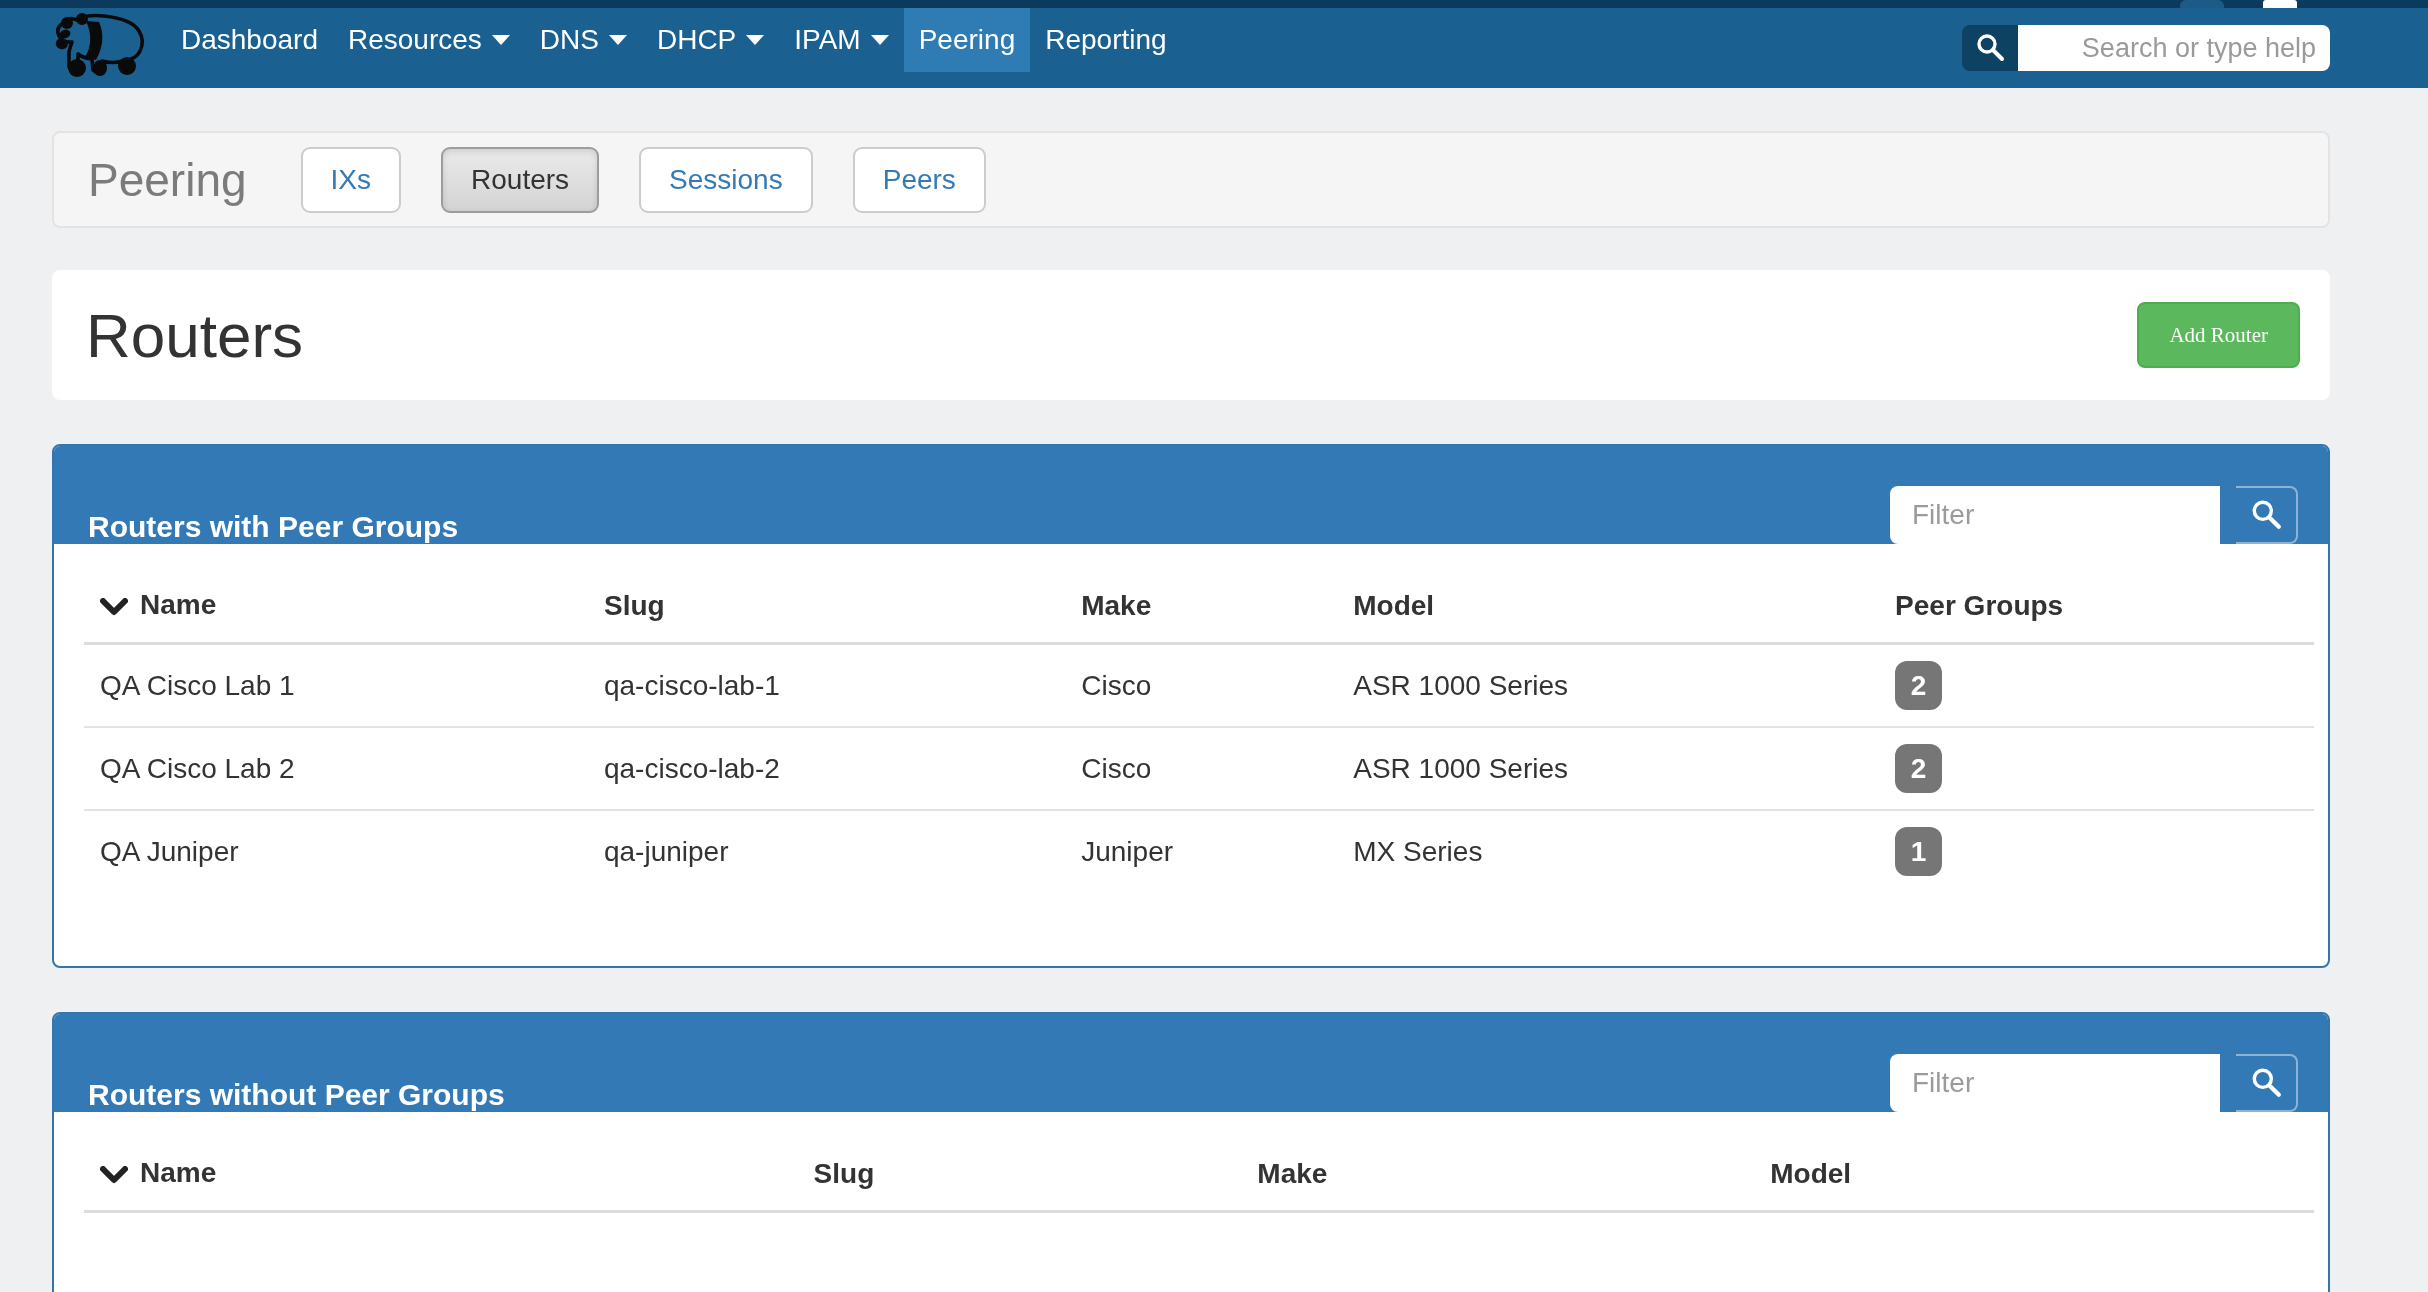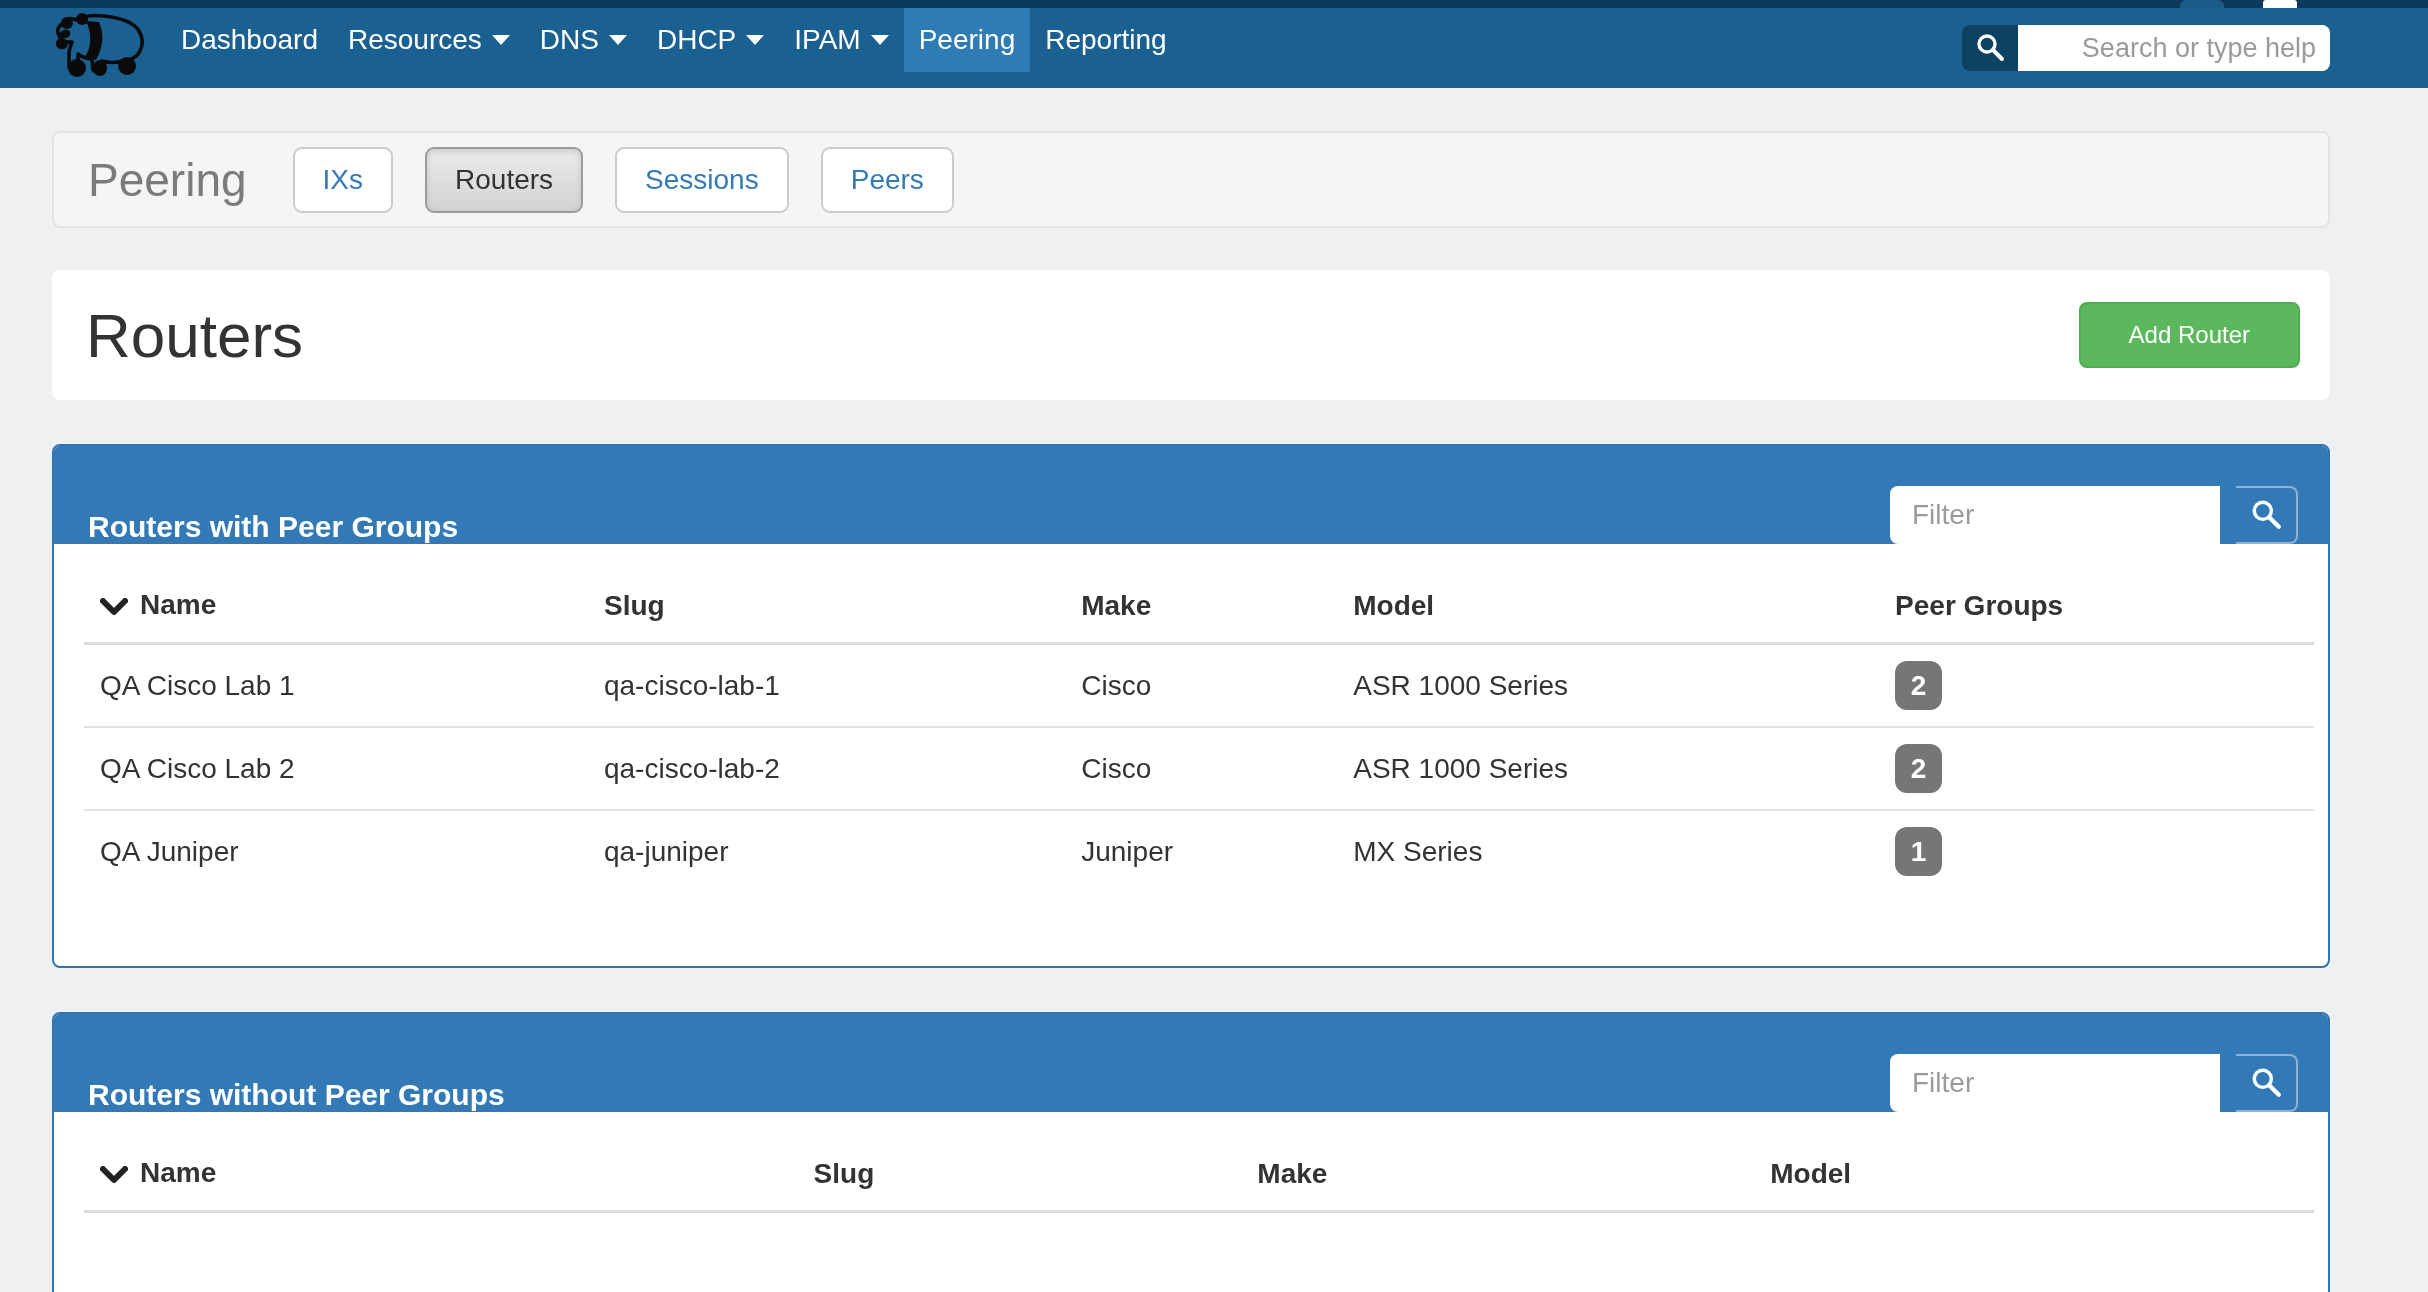--- a/index.html
+++ b/index.html
@@ -62,37 +62,38 @@
     margin-top: 43px; height: 97px;
     background: #f5f5f5; border: 2px solid #e3e3e3; border-radius: 8px;
     display: flex; align-items: center; padding: 0 30px;
   }
   .well-title { font-size: 46px; color: #7b7b7b; margin-left: 4px; margin-right: 46px; }
   .tab-btn {
     height: 66px; padding: 0 28px; margin-right: 32px;
     background: #ffffff; border: 2px solid #cccccc; border-radius: 9px;
     color: #337ab7; font-size: 28px; font-family: "Liberation Sans", sans-serif;
     cursor: pointer;
+    margin-left: 8px;
   }
   .tab-btn.active {
     background: linear-gradient(#ebebeb, #d3d3d3);
     border-color: #9c9c9c; color: #333;
     box-shadow: inset 0 3px 6px rgba(0,0,0,0.12);
   }
 
   
   .content-header {
     margin-top: 42px; height: 130px; background: #ffffff; border-radius: 8px;
     display: flex; align-items: center; padding: 0 30px;
   }
   .content-title { font-size: 62px; font-weight: 500; color: #333; margin-left: 4px; }
   .add-btn {
-    margin-left: auto; height: 66px; padding: 0 48px;
+    margin-left: auto; height: 66px; padding: 0 30px;
     background: #5cb85c; border: 2px solid #4cae4c; border-radius: 8px;
-    color: #ffffff; font-size: 24px; font-family: Liberation Sans, sans-serif;
+    color: #ffffff; font-size: 21px; font-family: Liberation Serif, serif;
     cursor: pointer;
   }
 
   
   .panel {
     margin-top: 44px; border: 2px solid #3176ae; border-radius: 8px;
     background: #ffffff; overflow: hidden;
   }
   .panel + .panel { margin-top: 44px; }
   .panel-heading {

